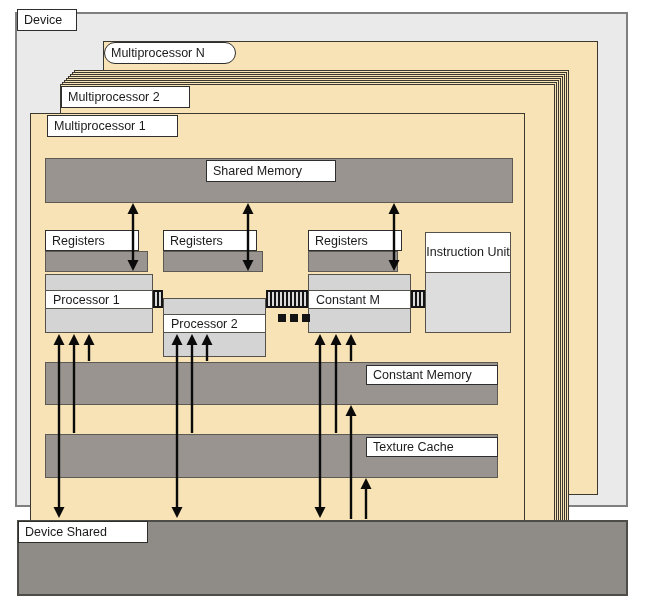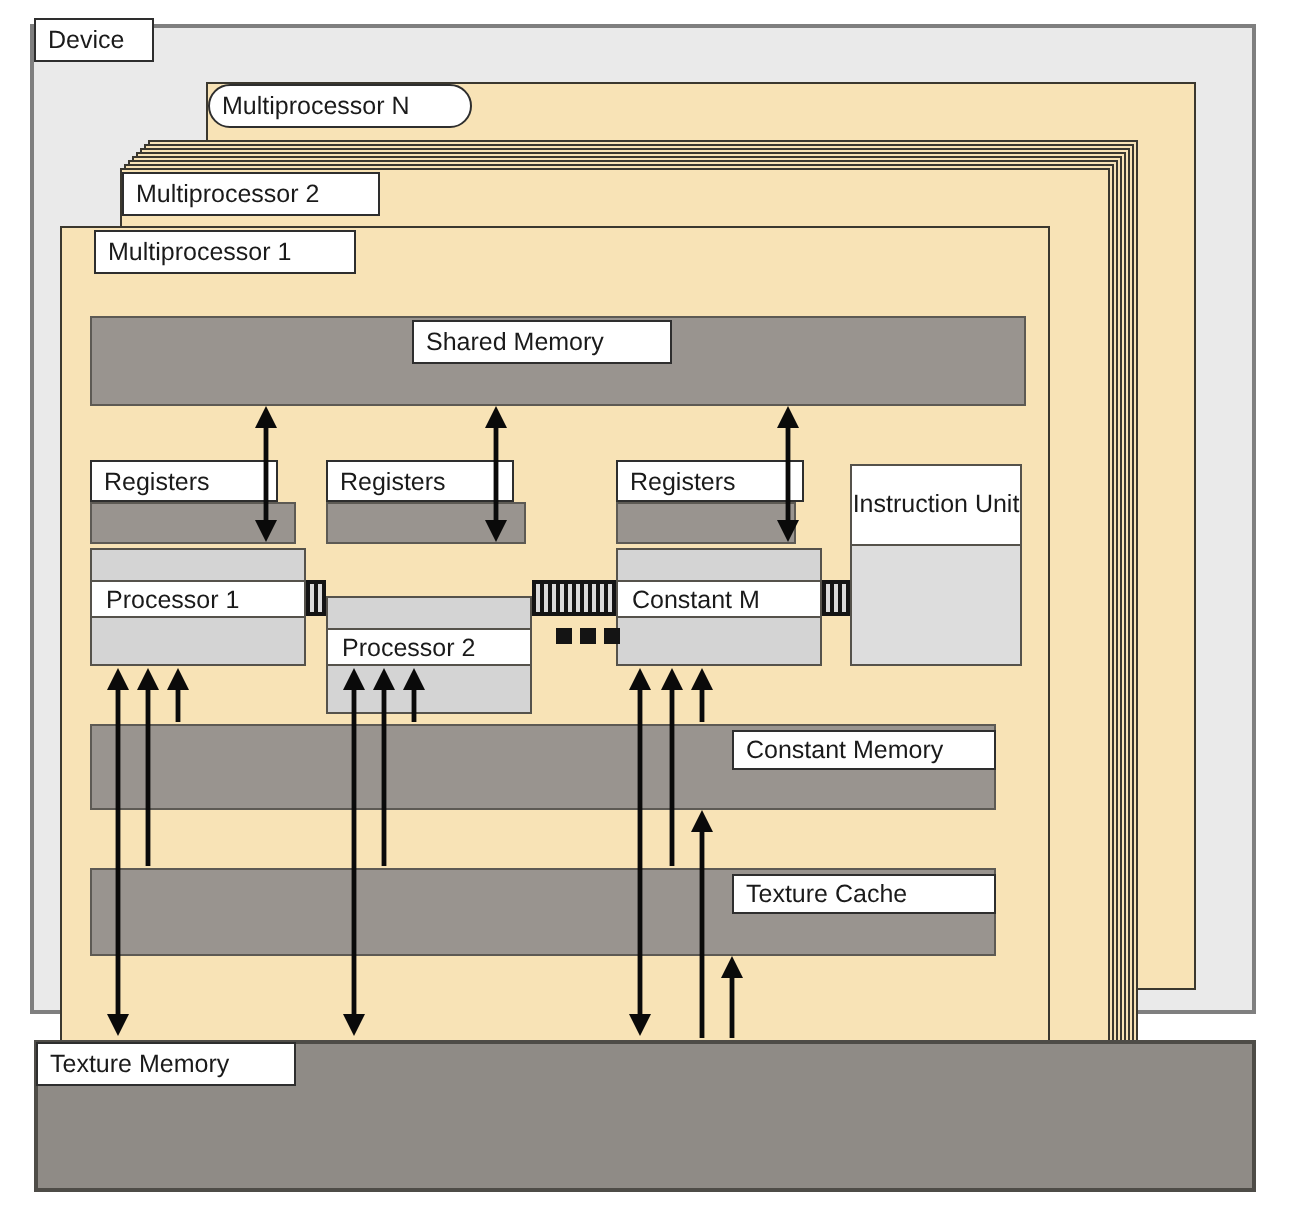--- a/index.html
+++ b/index.html
@@ -105,21 +105,21 @@
     <div class="bar" style="left:14px;top:320px;width:453px;height:44px;"></div>
     <div class="tag" style="left:335px;top:323px;width:132px;height:20px;">Texture Cache</div>
   </div>
 
   <div class="tag" style="left:17px;top:9px;width:60px;">Device</div>
   <div class="tag" style="left:104px;top:42px;width:132px;border-radius:11px;">Multiprocessor N</div>
   <div class="tag" style="left:61px;top:86px;width:129px;">Multiprocessor 2</div>
   <div class="tag" style="left:47px;top:115px;width:131px;">Multiprocessor 1</div>
 
   <div class="dm"></div>
-  <div class="tag" style="left:18px;top:521px;width:130px;">Texture Memory</div>
+  <div class="tag" style="left:18px;top:521px;width:130px;">Device Shared</div>
 
   <svg id="arrows" width="650" height="609">
       <g>
         <line x1="133" x2="133" y1="212" y2="262" stroke="var(--arrow-color)" stroke-width="2.4"></line>
         <polygon points="133,203 127.5,214 138.5,214" fill="var(--arrow-color)"></polygon>
         <polygon points="133,271 127.5,260 138.5,260" fill="var(--arrow-color)"></polygon>
       </g>
       <g>
         <line x1="248" x2="248" y1="212" y2="262" stroke="var(--arrow-color)" stroke-width="2.4"></line>
         <polygon points="248,203 242.5,214 253.5,214" fill="var(--arrow-color)"></polygon>

